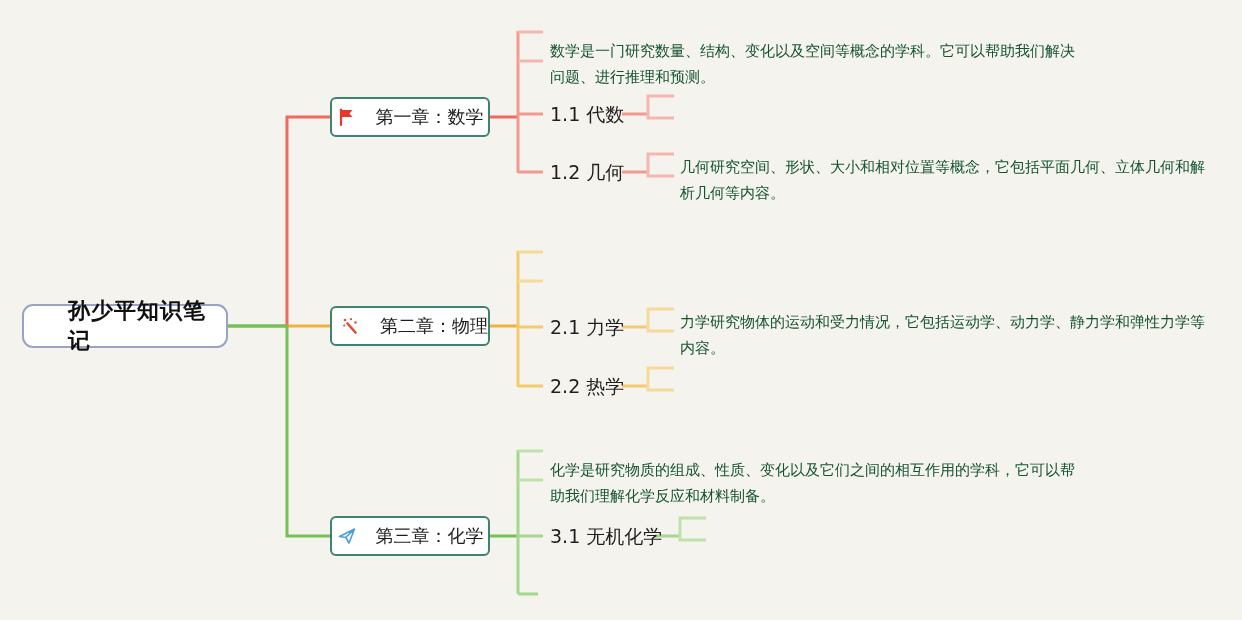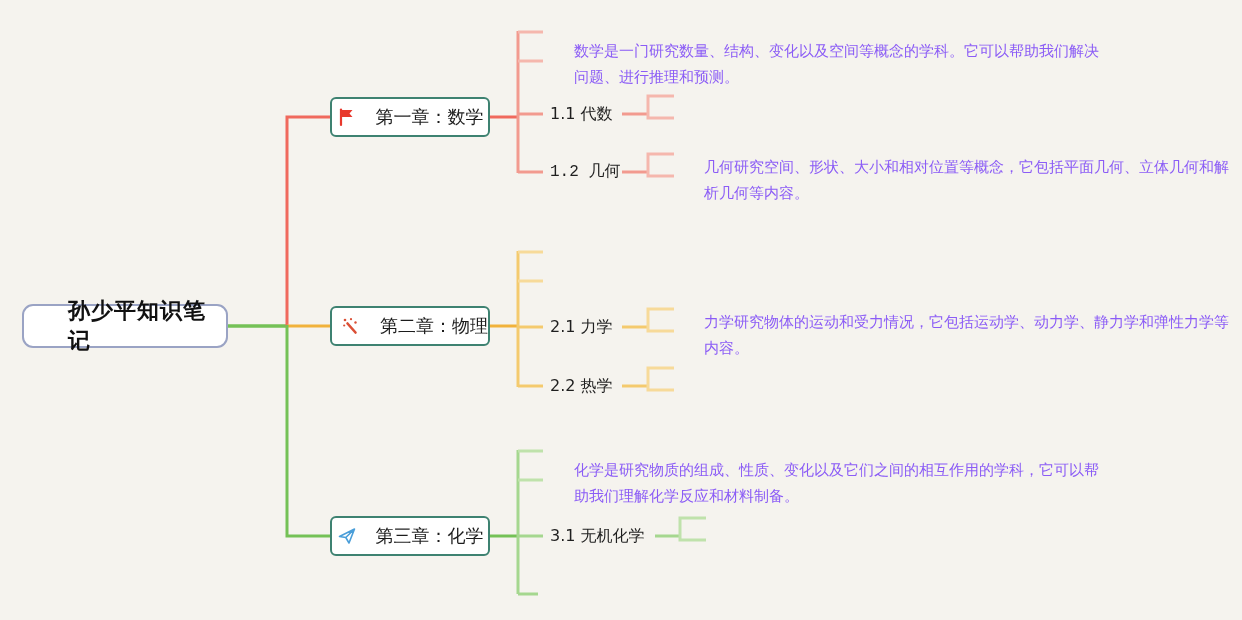--- a/index.html
+++ b/index.html
@@ -33,26 +33,25 @@
     padding-left:44px;
   }
   .chapter{
     width:160px;height:40px;
     border:2px solid var(--chapter_border,#3e8271);border-radius:6px;
     font-size:18px;color:#1c1c1c;gap:19px;
   }
   .chapter .ic{display:flex;align-items:center;justify-content:center;width:20px;height:20px;flex:0 0 auto;}
   .child{
     position:absolute;height:22px;line-height:22px;
-    font-size:16px;color:#1f1f1f;white-space:nowrap;
+    font-size:19px;color:#1f1f1f;white-space:nowrap;
   }
   .desc{
-    position:absolute;font-size:15px;line-height:26px;color:#8b5cf6;
+    position:absolute;font-size:15px;line-height:26px;color:#14532d;
     white-space:pre-line;
-    margin-left:24px;
   }
 </style>
 </head>
 <body>
 
 <div class="canvas">
 
   <svg class="wires" width="1242" height="620" viewBox="0 0 1242 620">
 
     <path class="sroot" d="M228 326 H287"></path>
@@ -101,21 +100,21 @@
       <svg width="20" height="20" viewBox="0 0 20 20">
         <path d="M4 2.5 V18" stroke="#e8382c" stroke-width="2.2" stroke-linecap="round" fill="none"></path>
         <path d="M4 3 H15.5 L12.5 6.5 L15.5 10 H4 Z" fill="#e8382c"></path>
       </svg>
     </span>
     <span>第一章：数学</span>
   </div>
   <div class="desc" style="left:550px;top:38px;">数学是一门研究数量、结构、变化以及空间等概念的学科。它可以帮助我们解决
 问题、进行推理和预测。</div>
   <div class="child" style="left:550px;top:103px;">1.1 代数</div>
-  <div class="child" style="left:550px;top:161px;font-family:Liberation Mono, monospace;">1.2 几何</div>
+  <div class="child" style="left:550px;top:161px;">1.2 几何</div>
   <div class="desc" style="left:680px;top:154px;">几何研究空间、形状、大小和相对位置等概念，它包括平面几何、立体几何和解
 析几何等内容。</div>
 
   <div class="node chapter" style="left:330px;top:306px;justify-content:flex-end;">
     <span class="ic">
       <svg width="20" height="20" viewBox="0 0 20 20">
         <path d="M6.5 7.5 L14.5 16.5" stroke="#db4f35" stroke-width="2.6" stroke-linecap="round" fill="none"></path>
         <circle cx="4" cy="4" r="1.3" fill="#db4f35"></circle>
         <circle cx="10" cy="3.2" r="1.1" fill="#db4f35"></circle>
         <circle cx="3.2" cy="9.5" r="1.1" fill="#db4f35"></circle>

